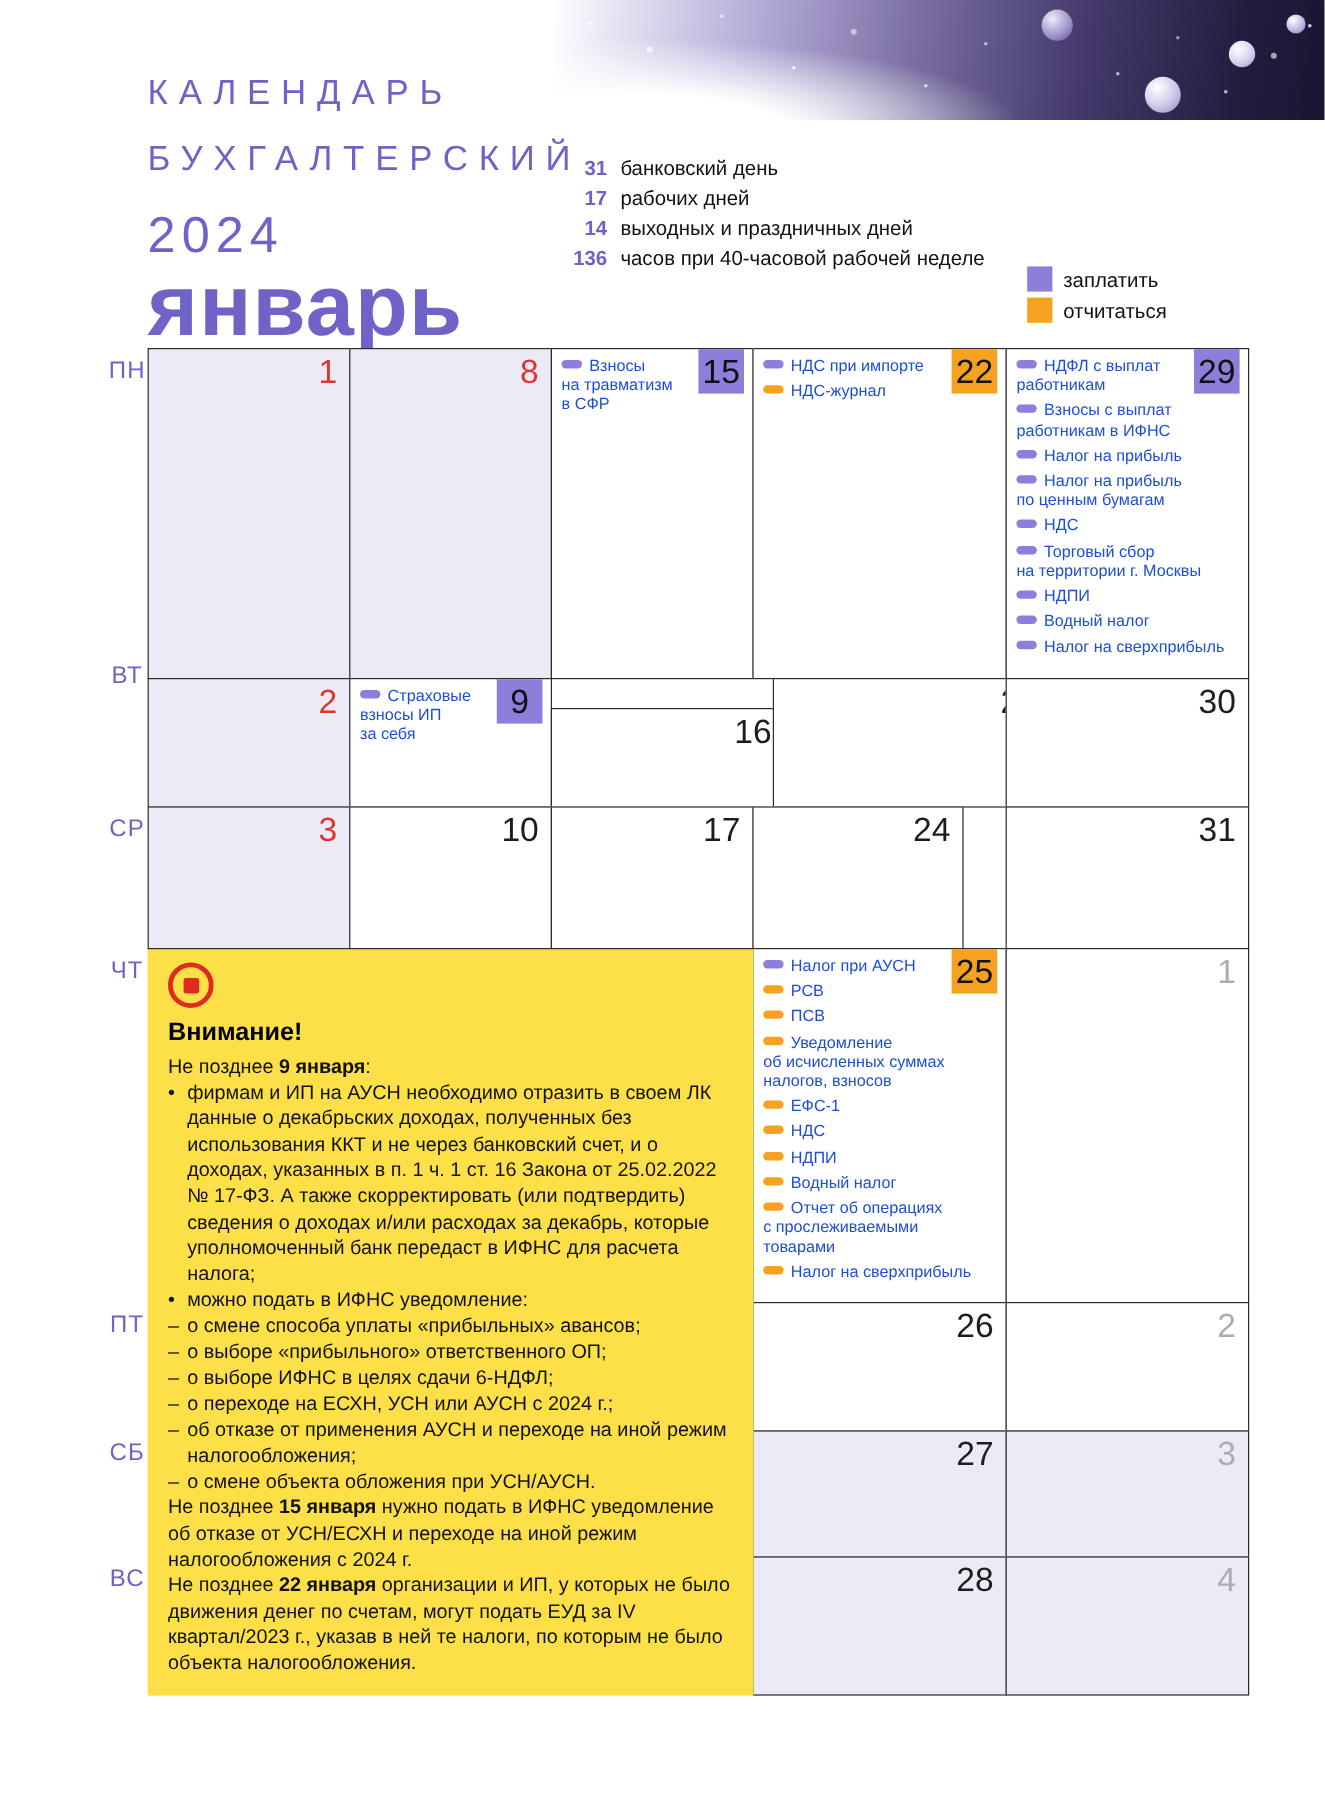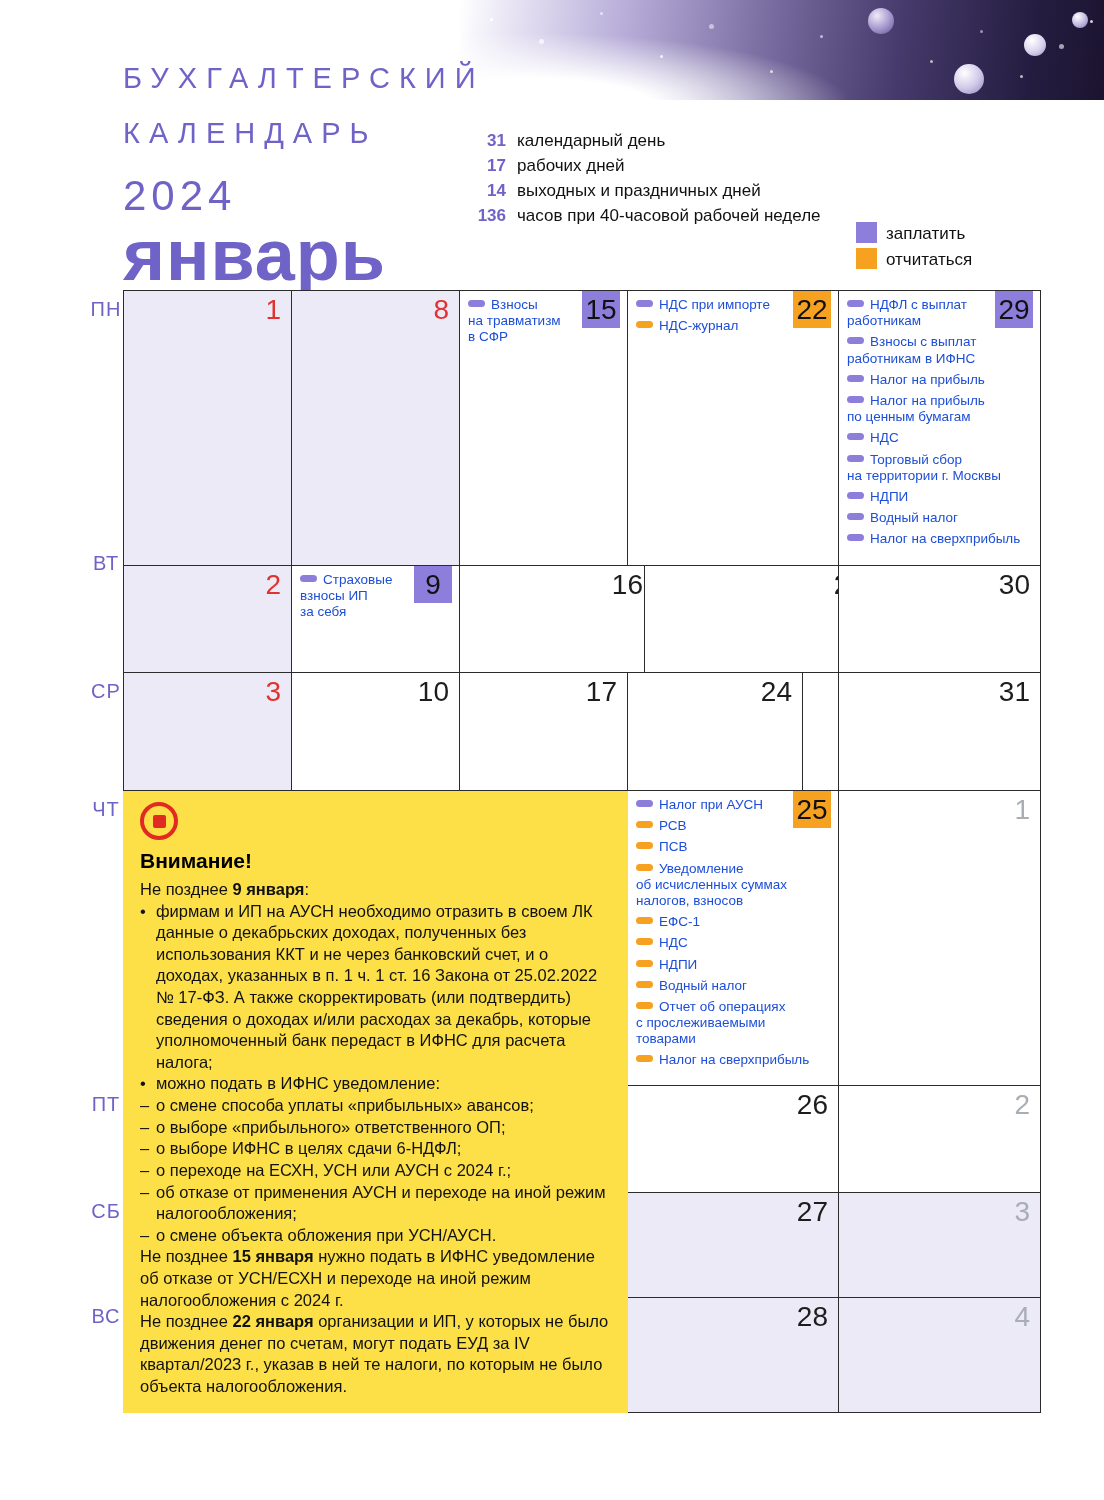--- a/index.html
+++ b/index.html
@@ -83,28 +83,28 @@
 
   <div class="hero">
     <div class="snow"></div>
     <div class="ball b1"></div>
     <div class="ball b2"></div>
     <div class="ball b3"></div>
     <div class="ball b4"></div>
   </div>
 
   <div class="title-block">
+    <div class="t-line">КАЛЕНДАРЬ</div>
     <div class="t-line">БУХГАЛТЕРСКИЙ</div>
-    <div class="t-line">КАЛЕНДАРЬ</div>
     <div class="t-year">2024</div>
     <div class="t-month">январь</div>
   </div>
 
   <div class="stats">
-      <div class="stat-row"><span class="stat-value">31</span><span class="stat-label">календарный день</span></div>
+      <div class="stat-row"><span class="stat-value">31</span><span class="stat-label">банковский день</span></div>
       <div class="stat-row"><span class="stat-value">17</span><span class="stat-label">рабочих дней</span></div>
       <div class="stat-row"><span class="stat-value">14</span><span class="stat-label">выходных и праздничных дней</span></div>
       <div class="stat-row"><span class="stat-value">136</span><span class="stat-label">часов при 40-часовой рабочей неделе</span></div>
     </div>
 
   <div class="legend">
       <div class="legend-row"><span class="legend-swatch pay"></span><span class="legend-label">заплатить</span></div>
       <div class="legend-row"><span class="legend-swatch report"></span><span class="legend-label">отчитаться</span></div>
     </div>
 
@@ -159,21 +159,21 @@
         <div class="date date-holiday">2</div>
       </div>
       <div class="cell bg-plain" style="left: 291px; top: 565px; width: 169px; height: 108px;">
         <div class="date-box pay">9</div>
         <div class="items">
           <div class="item"><span class="marker pay"></span><span class="txt">Страховые
 взносы ИП
 за себя</span></div>
         </div>
       </div>
-      <div class="cell bg-plain" style="left: 459px; top: 565px; width: 195px; height: 108px;">
+      <div class="cell bg-plain" style="left: 459px; top: 590px; width: 195px; height: 108px;">
         <div class="date date-normal">16</div>
       </div>
       <div class="cell bg-plain" style="left: 644px; top: 565px; width: 232px; height: 108px;">
         <div class="date date-normal">23</div>
       </div>
       <div class="cell bg-plain" style="left: 838px; top: 565px; width: 203px; height: 108px;">
         <div class="date date-normal">30</div>
       </div>
       <div class="cell bg-holiday" style="left: 123px; top: 672px; width: 169px; height: 119px;">
         <div class="date date-holiday">3</div>

